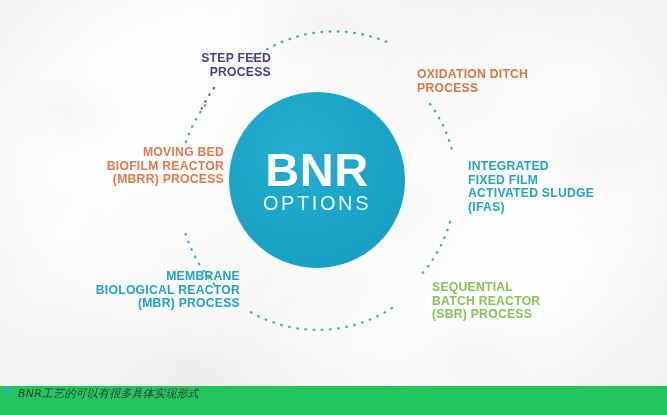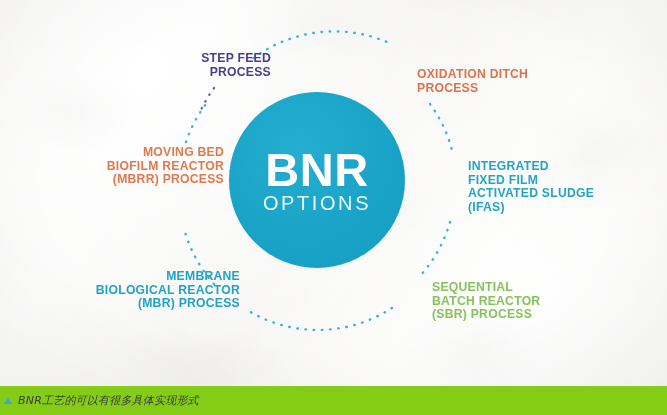--- a/index.html
+++ b/index.html
@@ -71,21 +71,21 @@
   #lab-step   {left:121px;  top:52px;  width:150px; color:#4a3d8c;}
   #lab-oxid   {left:417px;  top:68px;  width:180px; color:#d9744c;}
   #lab-mbbr   {left:48px;   top:146px; width:176px; color:#de7a50;}
   #lab-ifas   {left:468px;  top:160px; width:180px; color:#23a4c3;}
   #lab-mbr    {left:54px;   top:270px; width:186px; color:#21a3c4;}
   #lab-sbr    {left:432px;  top:281px; width:180px; color:#88c25c;}
 
   
   #caption{
     position:absolute;left:0;top:386px;width:667px;height:29px;
-    background:#84cc16;display:flex;align-items:center;
+    background:#22c55e;display:flex;
   }
   #caption-marker{
     width:0;height:0;margin-left:4px;margin-right:6px;
     border-left:4.5px solid transparent;border-right:4.5px solid transparent;
     border-bottom:7.5px solid #3aa7d8;
   }
   #caption-text{
     font-size:11px;color:#3b3b3b;font-style:italic;letter-spacing:.2px;
     font-family:"DejaVu Sans","Liberation Sans",sans-serif;
   }

